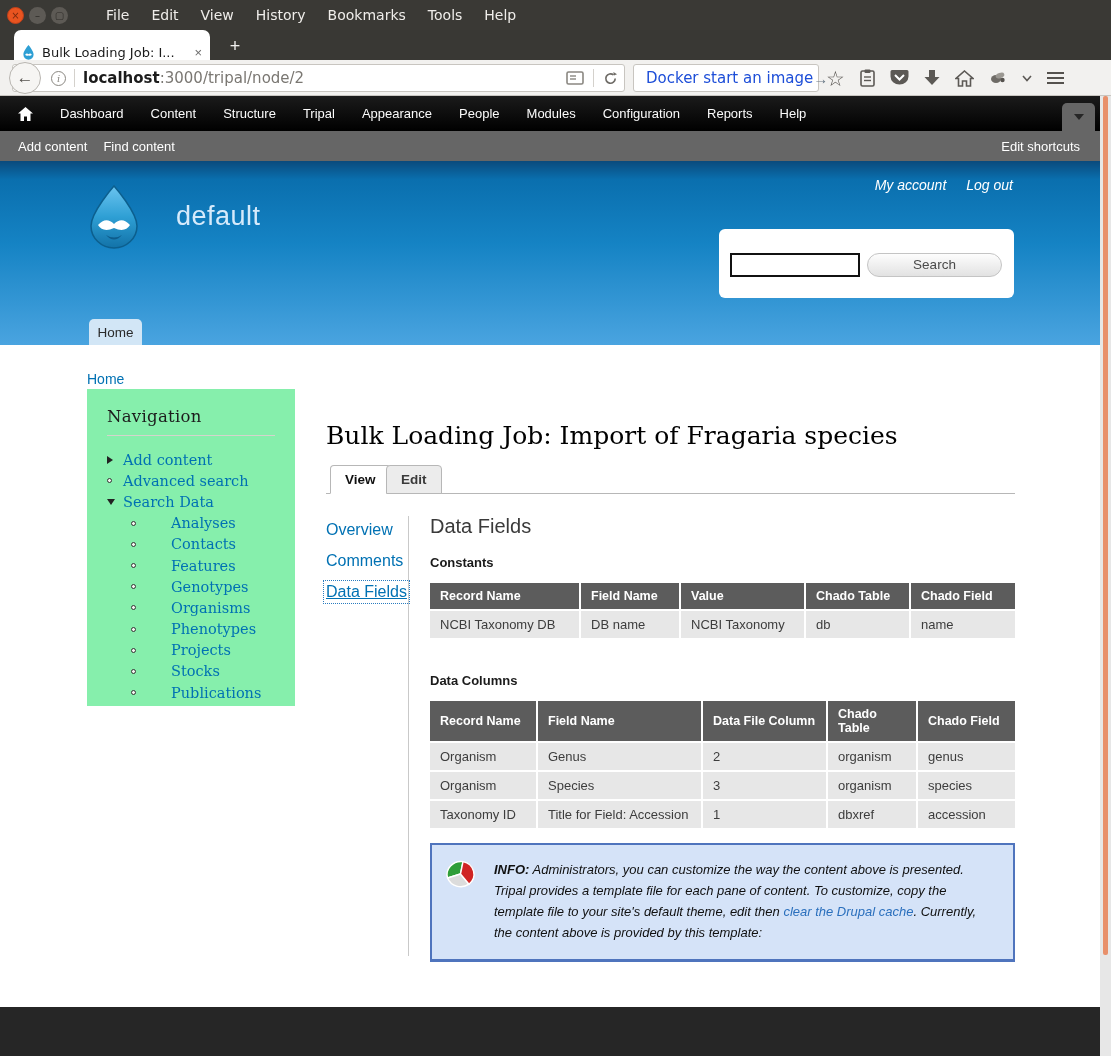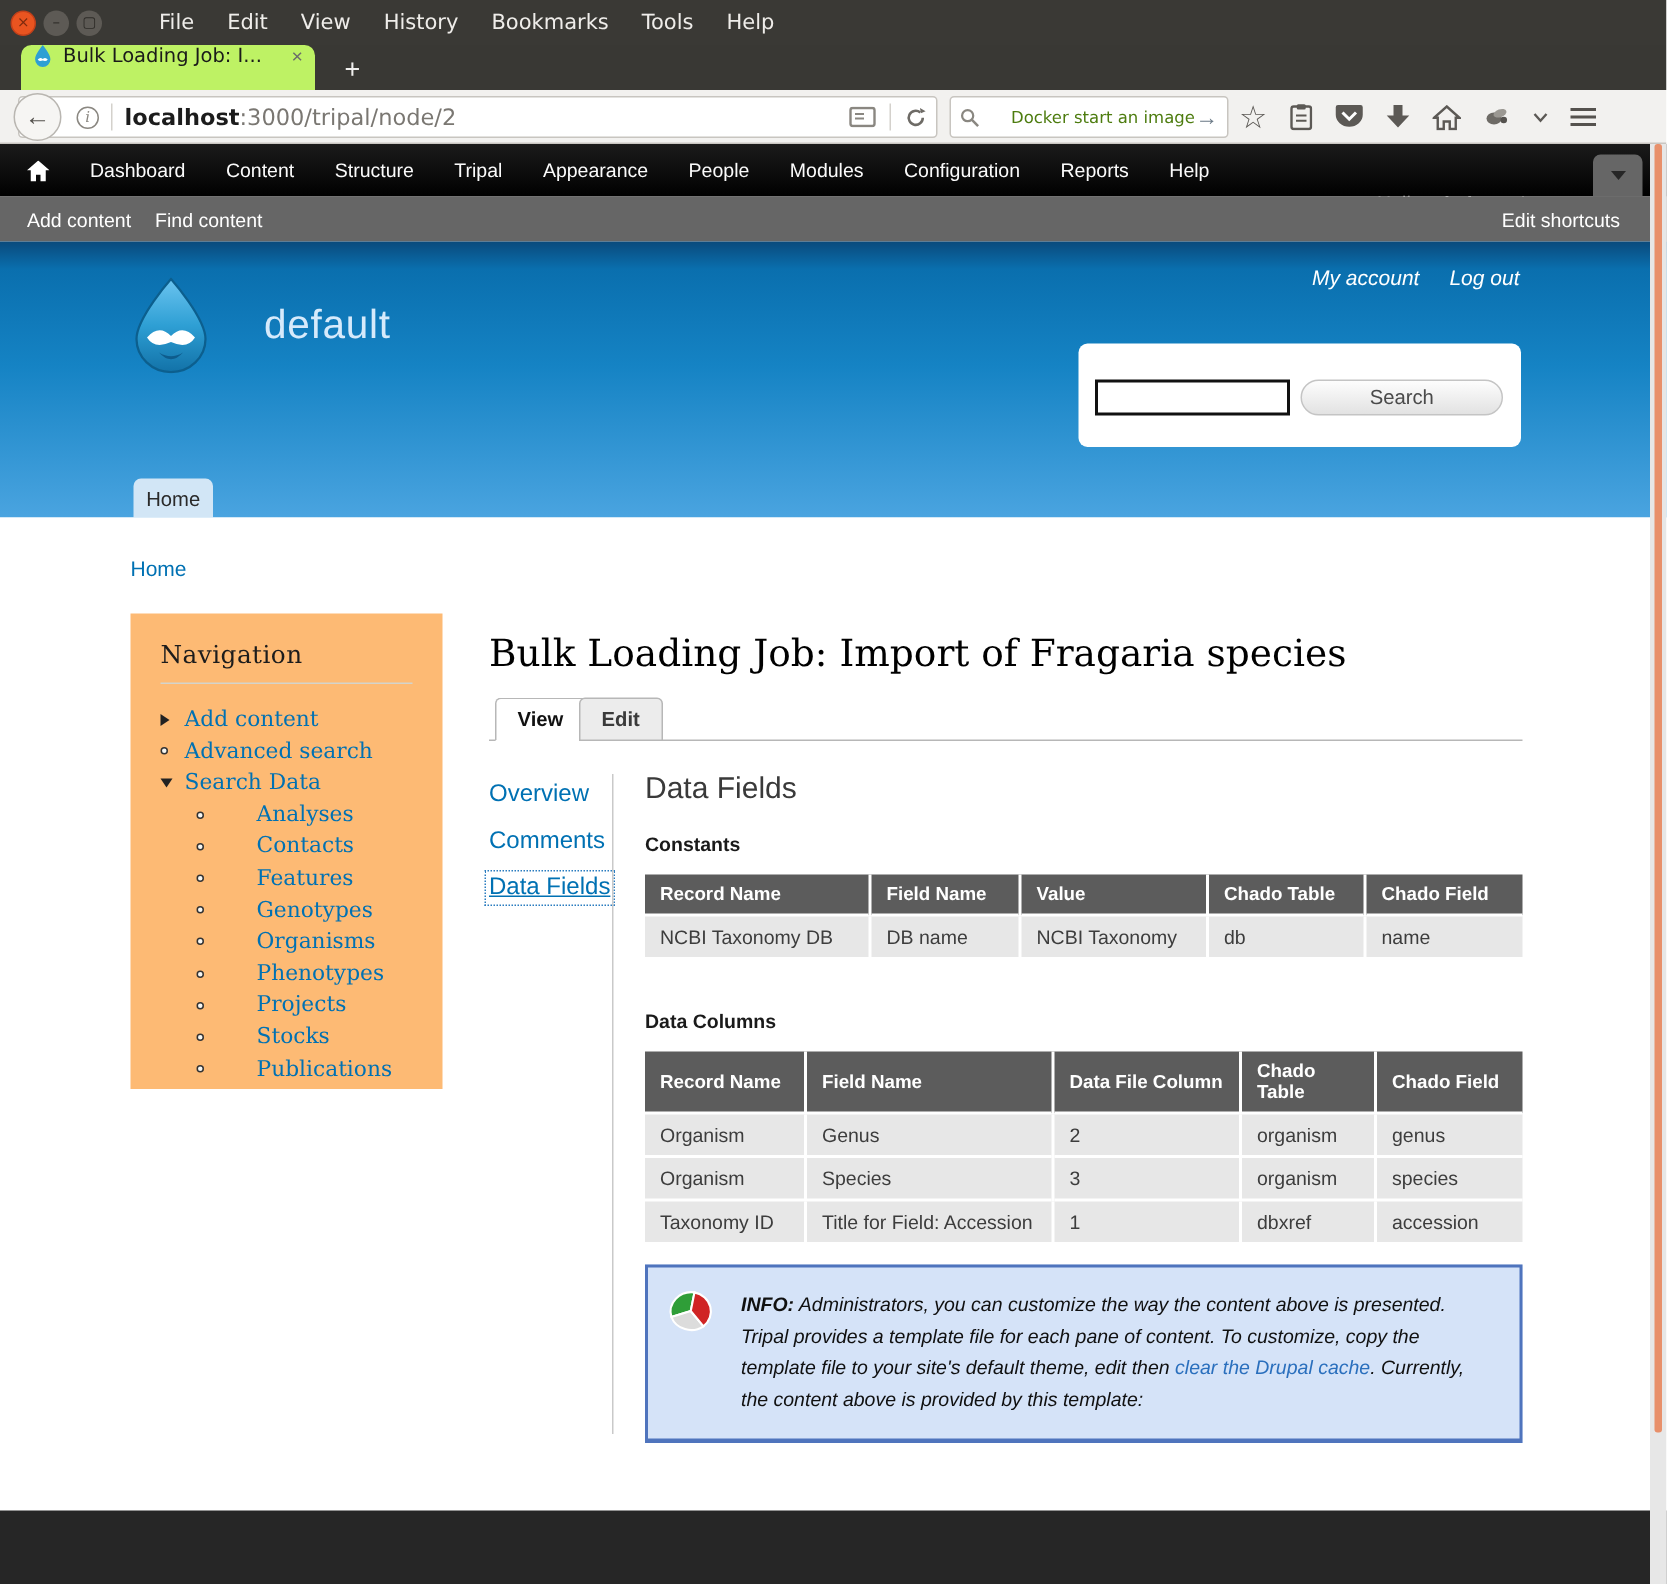--- a/index.html
+++ b/index.html
@@ -13,21 +13,21 @@
   .winbtns { display:flex; gap:5px; margin-left:7px; }
   .winbtn { width:17px; height:17px; border-radius:50%; background:#5d5a55;
             display:flex; align-items:center; justify-content:center;
             font-size:10px; color:#2d2b27; font-family:"DejaVu Sans",sans-serif; }
   .winbtn.close { background:#e95420; border:1px solid #c1401a; color:#7d2a0e; }
   .menubar { display:flex; gap:22px; margin-left:38px; }
   .menubar span { color:#efedea; font-size:14px; font-family:"DejaVu Sans",sans-serif; }
 
   .tabbar { position:absolute; left:0; top:30px; width:1111px; height:30px; background:#393834; }
   .tab { position:absolute; left:14px; top:0; width:196px; height:30px;
-         background:#bef264; border-radius:7px 7px 0 0; display:flex; align-items:flex-start;
+         background:#ffffff; border-radius:7px 7px 0 0; display:flex; align-items:flex-end;
          padding:0 8px; }
   .tab-title { font-size:13px; color:#1a1a1a; margin-left:7px; flex:1;
                font-family:"DejaVu Sans",sans-serif; }
   .tab-close { color:#6b6b6b; font-size:13px; }
   .newtab { position:absolute; left:220px; top:3px; width:30px; height:26px;
             color:#f1f0ee; font-size:18px; text-align:center; line-height:26px; }
 
   .navbar { position:absolute; left:0; top:60px; width:1111px; height:36px;
             background:#f2f1ef; border-bottom:1px solid #c9c6c1; }
   .urlbar { position:absolute; left:12px; top:4px; width:613px; height:28px; background:#fff;
@@ -37,21 +37,21 @@
              font-weight:bold; text-align:center; line-height:30px; }
   .info-ico { margin-left:38px; width:15px; height:15px; border:1px solid #8a8781; border-radius:50%;
               color:#8a8781; font-size:10px; font-style:italic; font-family:"DejaVu Serif",serif;
               text-align:center; line-height:14px; }
   .url-sep { width:1px; height:18px; background:#d4d1cc; margin:0 8px; }
   .url-text { font-size:15px; color:#7a7772; font-family:"DejaVu Sans",sans-serif; white-space:nowrap; }
   .url-text b { color:#1c1c1c; font-weight:bold; }
   .urlbar-icons { position:absolute; right:6px; top:0; height:26px; display:flex; align-items:center; gap:9px; }
   .searchbar { position:absolute; left:633px; top:4px; width:186px; height:28px; background:#fff;
                border:1px solid #c8c5c0; border-radius:3px; display:flex; align-items:center; padding:0 6px; }
-  .search-text { font-size:11px; color:#4d7c0f; margin-left:21px; flex:1;
+  .search-text { font-size:15px; color:#1d4ed8; margin-left:6px; flex:1;
                  font-family:"DejaVu Sans",sans-serif; white-space:nowrap; }
   .go-arrow { color:#6b7a87; font-size:15px; }
   .nav-icons { position:absolute; left:826px; top:0; height:36px; display:flex; align-items:center; gap:15px; }
   .nav-ico { color:#5c5955; }
   .star { font-size:21px; line-height:21px; }
   .hamburger div { width:17px; height:2.5px; background:#55524e; margin:2.5px 0; }
 
   
   .adminbar { position:absolute; left:0; top:96px; width:1111px; height:35px;
               background:linear-gradient(#1b1b1b,#000); display:flex; align-items:center; }
@@ -86,21 +86,21 @@
                background:linear-gradient(#fdfdfd,#e2e2e2); color:#4a4a4a; font-size:13.5px;
                text-align:center; line-height:22px; }
   .hometab { position:absolute; left:89px; bottom:0; width:53px; height:26px;
              background:#d2e6f6; border-radius:5px 5px 0 0; color:#2a2a2a; font-size:13.5px;
              text-align:center; line-height:27px; }
 
   
   .page { position:absolute; left:0; top:345px; width:1111px; height:662px; background:#fff; }
   .breadcrumb { position:absolute; left:87px; top:26px; color:#0071b3; font-size:14px; }
 
-  .sidebar { position:absolute; left:87px; top:64px; width:208px; height:317px; background:#fdba74;
+  .sidebar { position:absolute; left:87px; top:44px; width:208px; height:317px; background:#86efac;
              padding:18px 20px; }
   .sidebar h2 { font-family:"DejaVu Serif",serif; font-weight:normal; font-size:16.5px;
                 color:#1c1c1c; letter-spacing:0.3px; }
   .sidebar hr { border:none; border-top:1px solid #d4d4cc; margin:9px 0 13px; }
   .navlist { list-style:none; font-family:"DejaVu Serif",serif; }
   .navlist li { display:flex; align-items:center; padding:2.6px 0; }
   .navlist .lbl { color:#0071b3; font-size:14.5px; }
   .bullet { width:16px; display:flex; justify-content:flex-start; align-items:center; }
   .tri-right { width:0; height:0; border-top:4.5px solid transparent; border-bottom:4.5px solid transparent;
                border-left:6px solid #222; }

